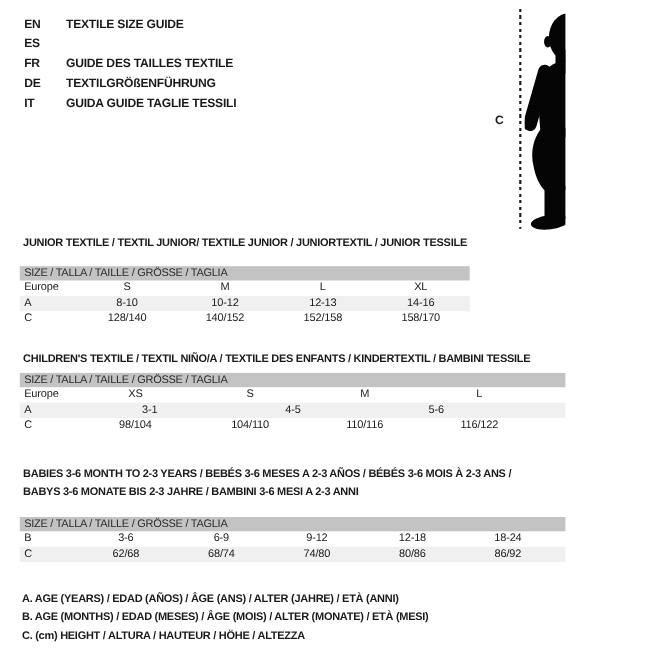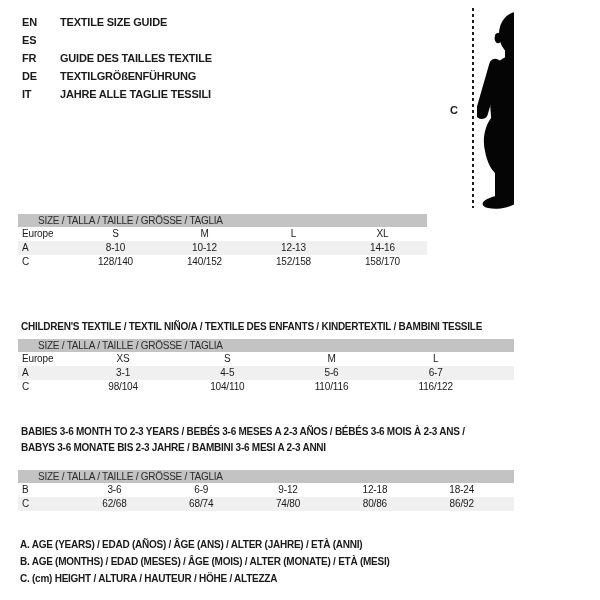--- a/index.html
+++ b/index.html
@@ -33,21 +33,21 @@
   .tbl{position:absolute;left:18px;}
   .t1{top:214px;width:409px;}
   .t2{top:319px;width:574px;}
   .t3{top:424px;width:574px;}
   .tbl-title{margin-left:3px;font-weight:bold;font-size:10px;
     line-height:16px;letter-spacing:-0.25px;white-space:nowrap;}
   .t1 .tbl-title{margin-bottom:12px;}
   .t2 .tbl-title{margin-bottom:4px;}
   .t3 .tbl-title{margin-bottom:14px;}
   .size-bar{background:var(--bar);height:13px;line-height:13px;
-    padding-left:20px;font-size:10px;letter-spacing:-0.25px;color:#2b2b2b;}
+    padding-left:4px;font-size:10px;letter-spacing:-0.25px;color:#2b2b2b;}
   .row{display:flex;height:14px;line-height:14.5px;font-size:10px;letter-spacing:-0.15px;align-items:flex-end;}
   .row.shaded{background:var(--stripe);}
   .lbl{width:53px;padding-left:4px;}
   .c{flex:1;text-align:center;}
   
   .notes{position:absolute;left:20px;top:536px;}
   .note-line{font-size:10px;font-weight:bold;line-height:17px;
     letter-spacing:-0.25px;white-space:nowrap;}
 </style>
 </head>
@@ -66,21 +66,21 @@
     <div class="lang-row">
       <span class="lang-code">FR</span>
       <span class="lang-title">GUIDE DES TAILLES TEXTILE</span>
     </div>
     <div class="lang-row">
       <span class="lang-code">DE</span>
       <span class="lang-title">TEXTILGRÖßENFÜHRUNG</span>
     </div>
     <div class="lang-row">
       <span class="lang-code">IT</span>
-      <span class="lang-title">JAHRE ALLE TAGLIE TESSILI</span>
+      <span class="lang-title">GUIDA GUIDE TAGLIE TESSILI</span>
     </div>
   </div>
 
   <div class="dash-line"></div>
   <div class="fig-label">C</div>
   <svg class="baby-svg" width="118" height="206" viewBox="44 6 118 206" xmlns="http://www.w3.org/2000/svg">
     <g fill="#050505">
       <ellipse cx="84" cy="33" rx="18" ry="22"></ellipse>
       <ellipse cx="65" cy="37" rx="3.4" ry="5.2"></ellipse>
       <ellipse cx="103.5" cy="37" rx="3.4" ry="5.2"></ellipse>
@@ -92,20 +92,21 @@
       <circle cx="106" cy="112" r="5.5"></circle>
       <path d="M59,116 C52,124 49,138 52,150 C54,161 58,168 62,172 L82,172 C85,167 87,162 89,157 C91,163 93,168 96,172 L116,170 C122,163 126,152 126,140 C126,128 123,119 118,114 Z"></path>
       <rect x="62" y="168" width="20.5" height="30"></rect>
       <rect x="96" y="166" width="19" height="28"></rect>
       <ellipse cx="67" cy="201" rx="17.5" ry="6.5" transform="rotate(-7 67 201)"></ellipse>
       <ellipse cx="111" cy="197" rx="14.5" ry="6.3" transform="rotate(8 111 197)"></ellipse>
     </g>
   </svg>
 
   <div class="tbl t1">
+    <div class="tbl-title">JUNIOR TEXTILE / TEXTIL JUNIOR/ TEXTILE JUNIOR / JUNIORTEXTIL / JUNIOR TESSILE</div>
     <div class="size-bar">SIZE / TALLA / TAILLE / GRÖSSE / TAGLIA</div>
     <div class="row">
       <span class="lbl">Europe</span>
       <span class="c">S</span>
       <span class="c">M</span>
       <span class="c">L</span>
       <span class="c">XL</span>
     </div>
     <div class="row shaded">
       <span class="lbl">A</span>
@@ -132,21 +133,20 @@
       <span class="c">S</span>
       <span class="c">M</span>
       <span class="c">L</span>
       <span class="c">XL</span>
     </div>
     <div class="row shaded">
       <span class="lbl">A</span>
       <span class="c">3-1</span>
       <span class="c">4-5</span>
       <span class="c">5-6</span>
-      <span class="c">6-7</span>
       <span class="c">7-8</span>
     </div>
     <div class="row">
       <span class="lbl">C</span>
       <span class="c">98/104</span>
       <span class="c">104/110</span>
       <span class="c">110/116</span>
       <span class="c">116/122</span>
       <span class="c">122/128</span>
     </div>

